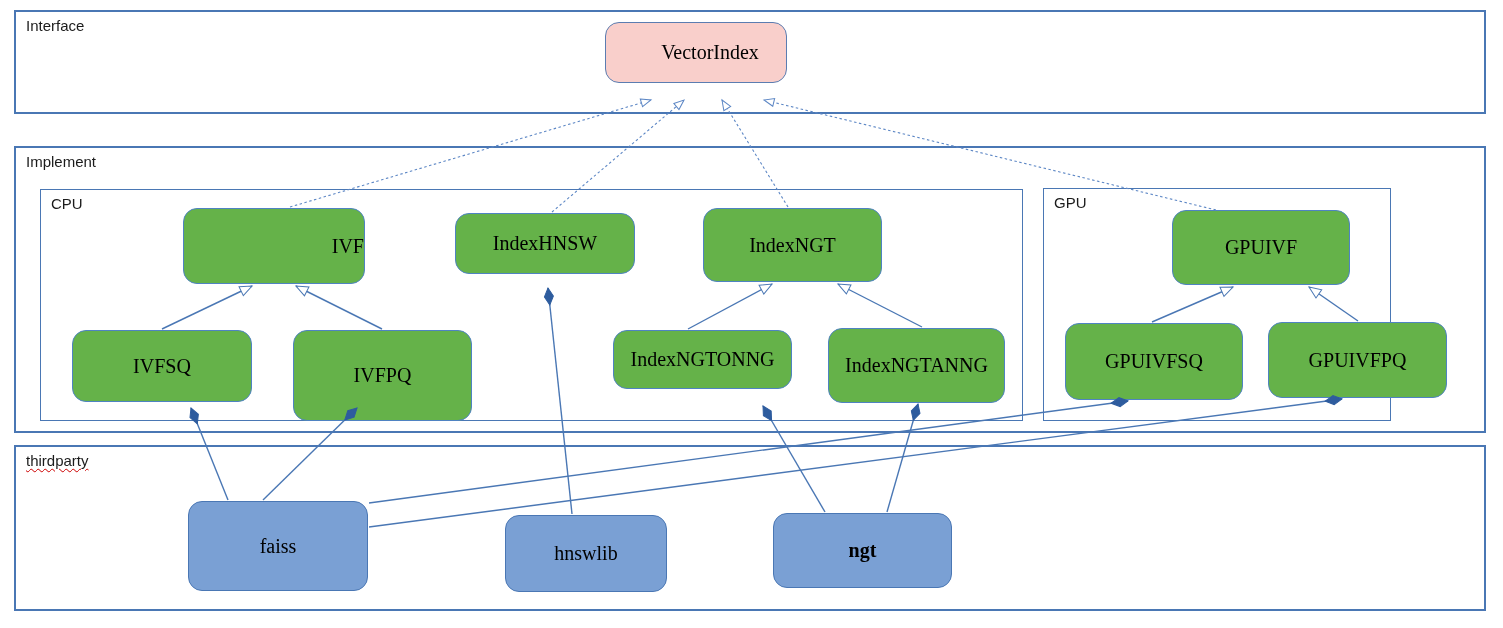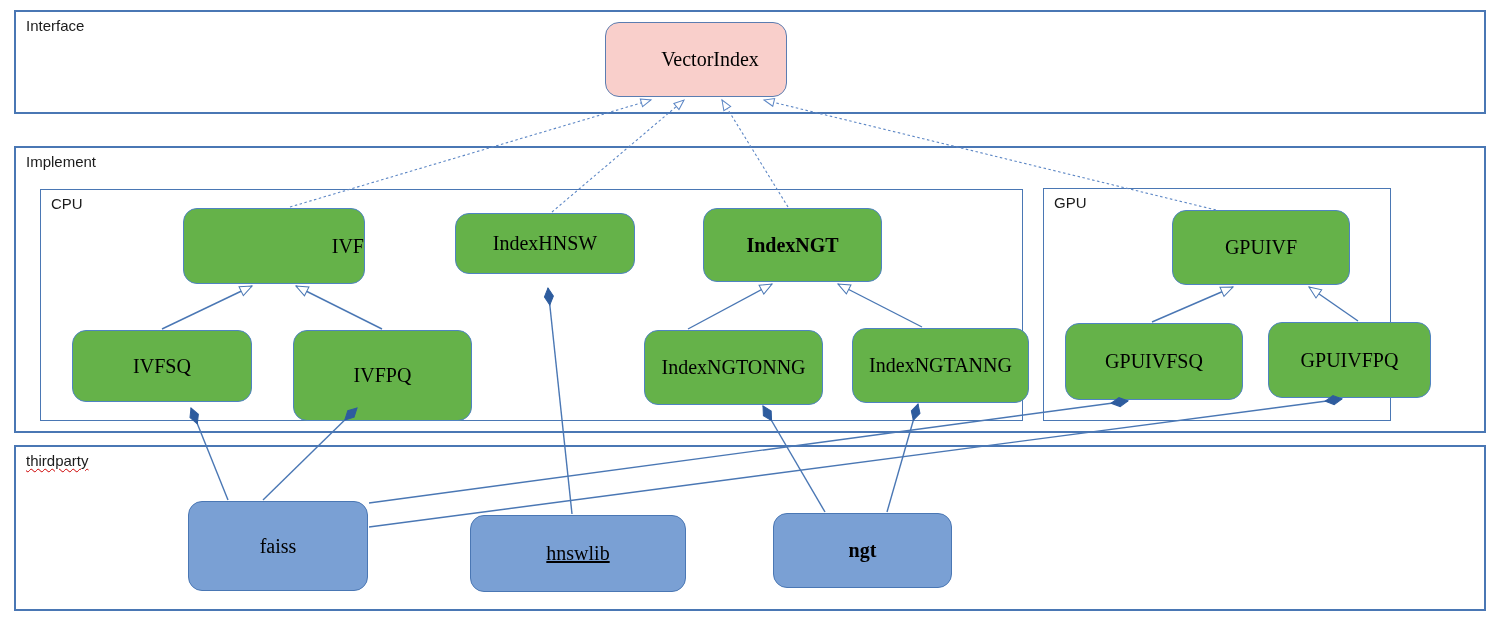--- a/index.html
+++ b/index.html
@@ -48,57 +48,57 @@
         <span class="container-label">CPU</span>
       </div>
       <div class="container inner" style="left: 1043px; top: 188px; width: 348px; height: 233px;">
         <span class="container-label">GPU</span>
       </div>
       <div class="container" style="left: 14px; top: 445px; width: 1472px; height: 166px;">
         <span class="container-label misspelled">thirdparty</span>
       </div>
     </div>
   <div id="nodes">
-      <div class="node interface" style="left: 605px; top: 22px; width: 182px; height: 75px; padding-left: 28px;">
+      <div class="node interface" style="left: 605px; top: 22px; width: 182px; height: 61px; padding-left: 28px;">
         <span>VectorIndex</span>
       </div>
       <div class="node implement" style="left: 183px; top: 208px; width: 182px; height: 76px; justify-content: flex-end;">
         <span>IVF</span>
       </div>
       <div class="node implement" style="left: 455px; top: 213px; width: 180px; height: 61px;">
         <span>IndexHNSW</span>
       </div>
-      <div class="node implement" style="left: 703px; top: 208px; width: 179px; height: 74px; font-weight: bold;">
+      <div class="node implement" style="left: 703px; top: 208px; width: 179px; height: 74px;">
         <span>IndexNGT</span>
       </div>
       <div class="node implement" style="left: 72px; top: 330px; width: 180px; height: 72px;">
         <span>IVFSQ</span>
       </div>
       <div class="node implement" style="left: 293px; top: 330px; width: 179px; height: 91px;">
         <span>IVFPQ</span>
       </div>
-      <div class="node implement" style="left: 644px; top: 330px; width: 179px; height: 75px;">
+      <div class="node implement" style="left: 613px; top: 330px; width: 179px; height: 59px;">
         <span>IndexNGTONNG</span>
       </div>
-      <div class="node implement" style="left: 828px; top: 328px; width: 177px; height: 75px; margin-left: 24px;">
+      <div class="node implement" style="left: 828px; top: 328px; width: 177px; height: 75px;">
         <span>IndexNGTANNG</span>
       </div>
       <div class="node implement" style="left: 1172px; top: 210px; width: 178px; height: 75px;">
         <span>GPUIVF</span>
       </div>
       <div class="node implement" style="left: 1065px; top: 323px; width: 178px; height: 77px;">
         <span>GPUIVFSQ</span>
       </div>
-      <div class="node implement" style="left: 1268px; top: 322px; width: 163px; height: 76px;">
+      <div class="node implement" style="left: 1268px; top: 322px; width: 179px; height: 76px;">
         <span>GPUIVFPQ</span>
       </div>
       <div class="node thirdparty" style="left: 188px; top: 501px; width: 180px; height: 90px;">
         <span>faiss</span>
       </div>
-      <div class="node thirdparty" style="left: 470px; top: 515px; width: 216px; height: 77px; text-decoration: underline;">
+      <div class="node thirdparty" style="left: 505px; top: 515px; width: 162px; height: 77px;">
         <span>hnswlib</span>
       </div>
       <div class="node thirdparty" style="left: 773px; top: 513px; width: 179px; height: 75px; font-weight: bold;">
         <span>ngt</span>
       </div>
     </div>
   <svg id="edge-layer" class="edge-layer" width="1503" height="628">
     <defs>
       <marker id="m-tri" markerUnits="userSpaceOnUse" markerWidth="15" markerHeight="13" refX="13" refY="6" orient="auto">
         <path id="m-tri-path" d="M1,1 L13,6 L1,11 Z" fill="#ffffff" stroke="#4a77b4" stroke-width="1"></path>

